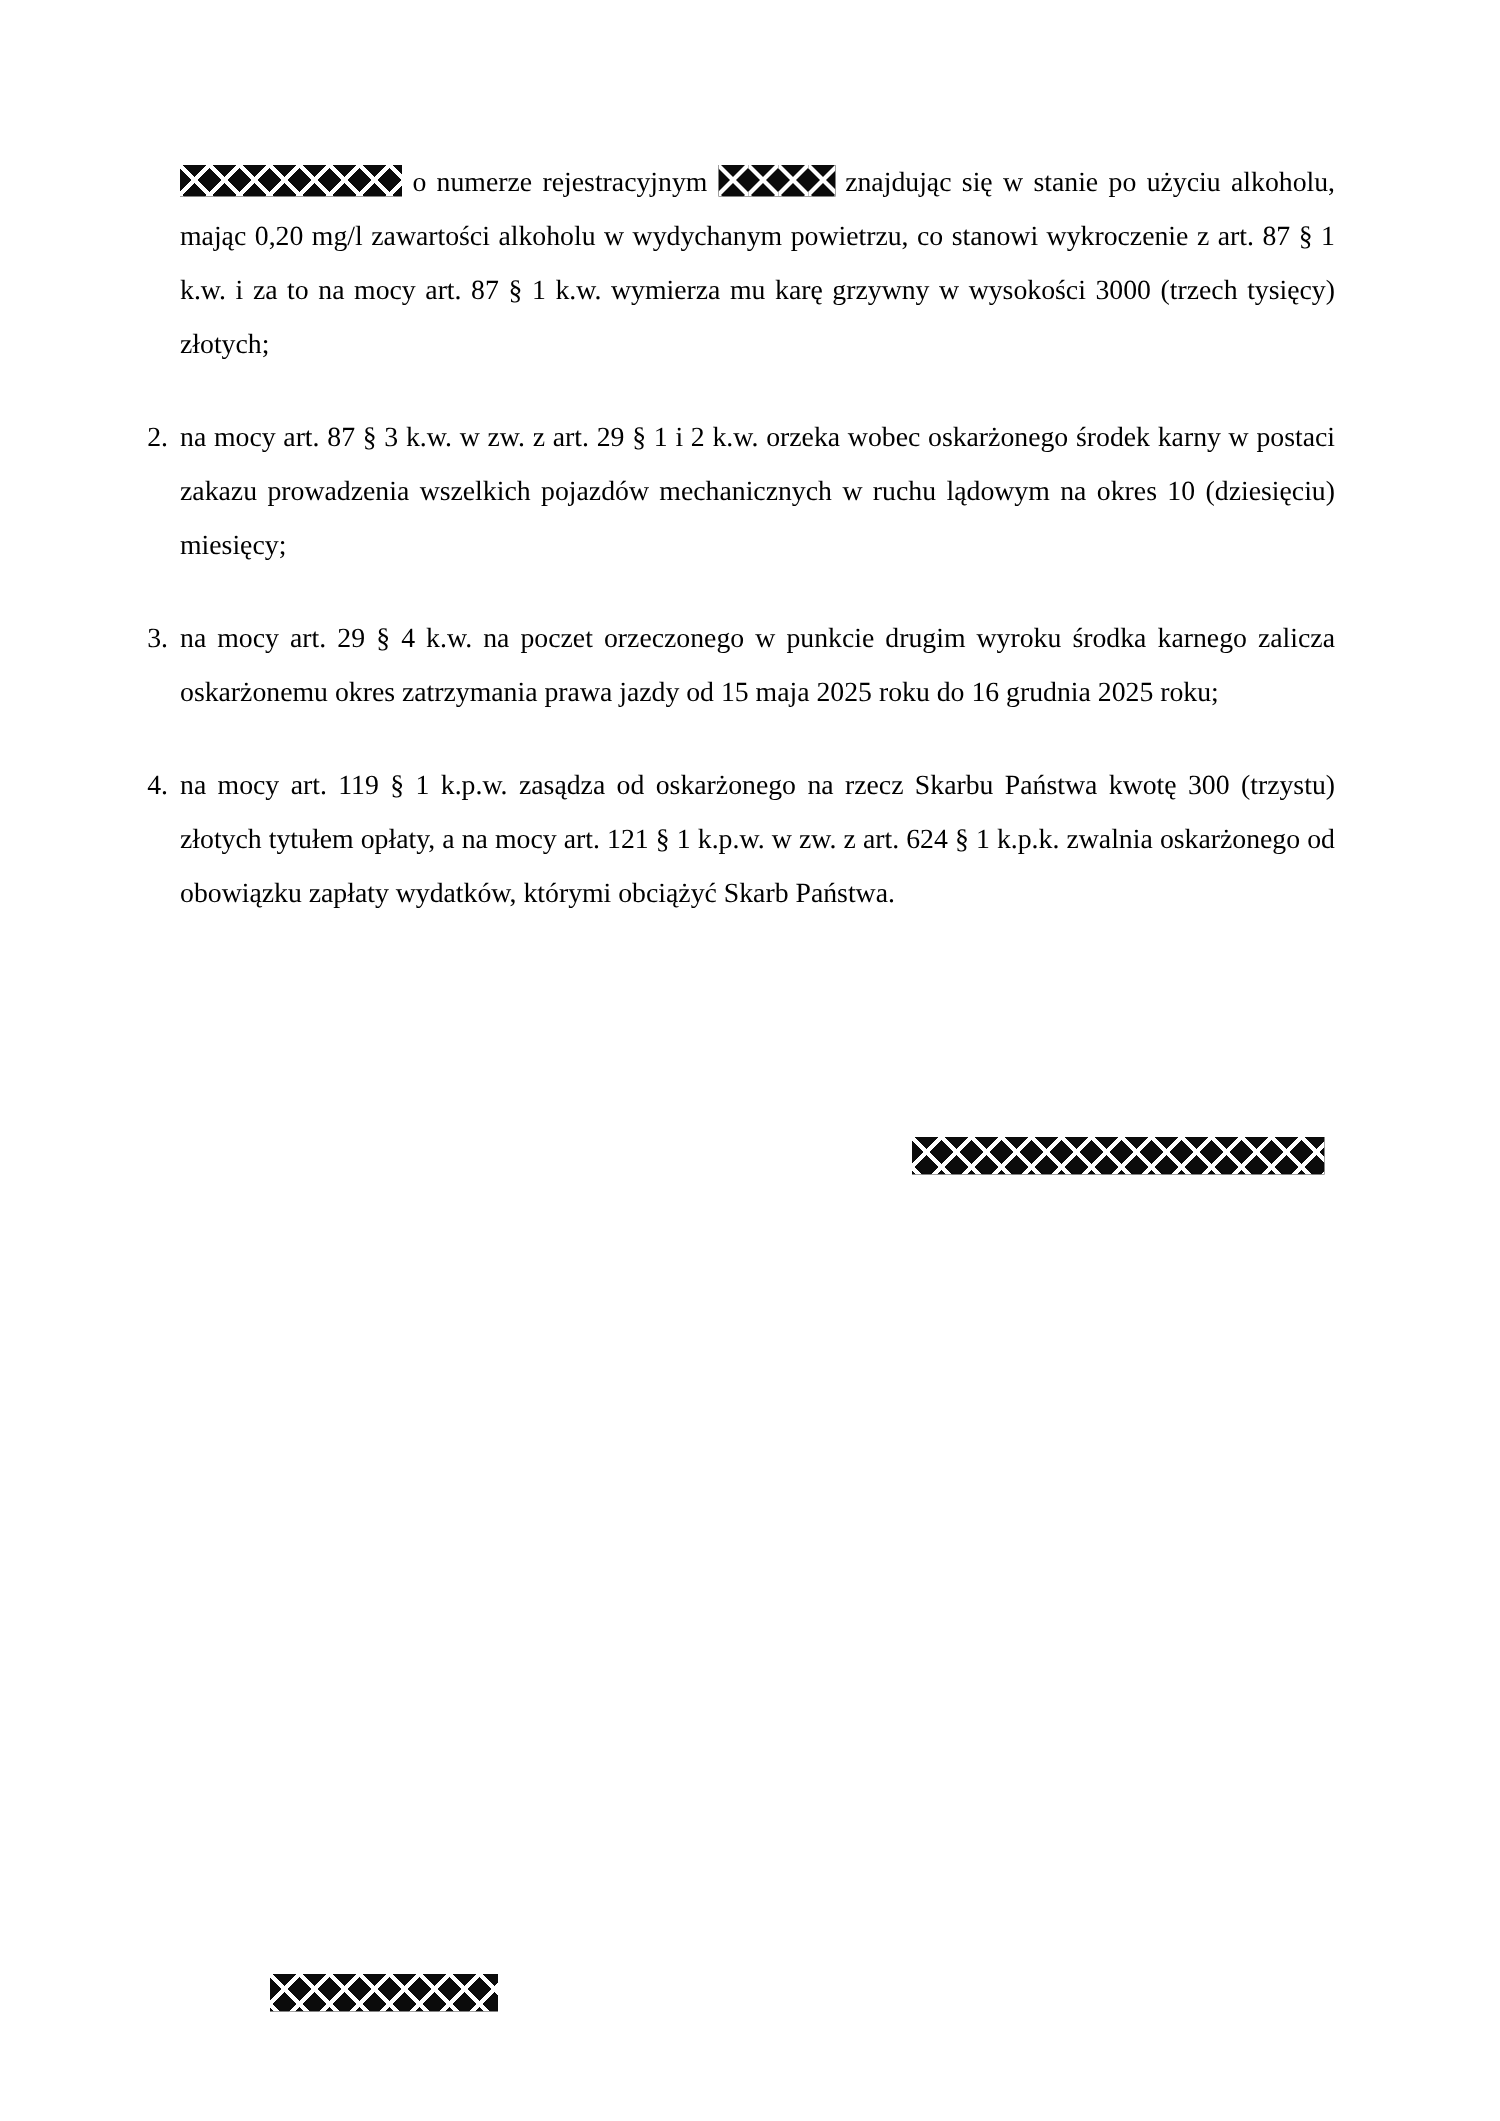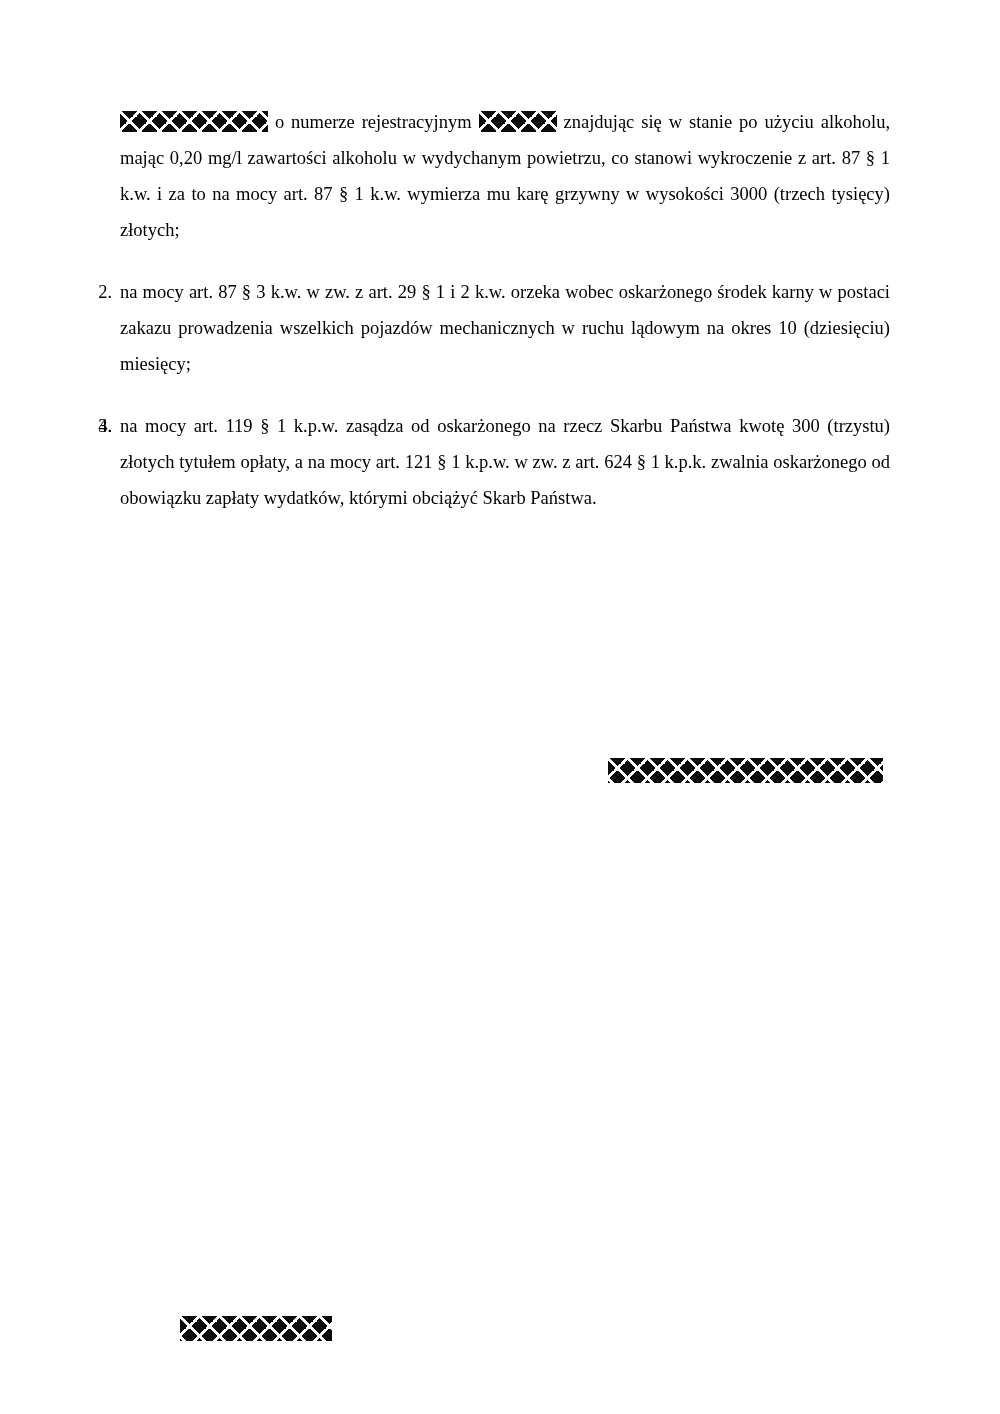--- a/index.html
+++ b/index.html
@@ -117,20 +117,21 @@
 
     <p class="para-continued"><span class="redact r-plate"></span> <span>o numerze rejestracyjnym</span> <span class="redact r-plate2"></span> <span>znajdując się w stanie po użyciu alkoholu, mając 0,20 mg/l zawartości alkoholu w wydychanym powietrzu, co stanowi wykroczenie z art. 87 § 1 k.w. i za to na mocy art. 87 § 1 k.w. wymierza mu karę grzywny w wysokości 3000 (trzech tysięcy) złotych;</span></p>
 
     <ol class="items">
       <li>
         <span class="marker">2.</span>
         <span>na mocy art. 87 § 3 k.w. w zw. z art. 29 § 1 i 2 k.w. orzeka wobec oskarżonego środek karny w postaci zakazu prowadzenia wszelkich pojazdów mechanicznych w ruchu lądowym na okres 10 (dziesięciu) miesięcy;</span>
       </li>
       <li>
         <span class="marker">3.</span>
+        <span>na mocy art. 29 § 4 k.w. na poczet orzeczonego w punkcie drugim wyroku środka karnego zalicza oskarżonemu okres zatrzymania prawa jazdy od 15 maja 2025 roku do 16 grudnia 2025 roku;</span>
       </li>
       <li>
         <span class="marker">4.</span>
         <span>na mocy art. 119 § 1 k.p.w. zasądza od oskarżonego na rzecz Skarbu Państwa kwotę 300 (trzystu) złotych tytułem opłaty, a na mocy art. 121 § 1 k.p.w. w zw. z art. 624 § 1 k.p.k. zwalnia oskarżonego od obowiązku zapłaty wydatków, którymi obciążyć Skarb Państwa.</span>
       </li>
     </ol>
 
   </div>
 
   <div class="signature-block">

